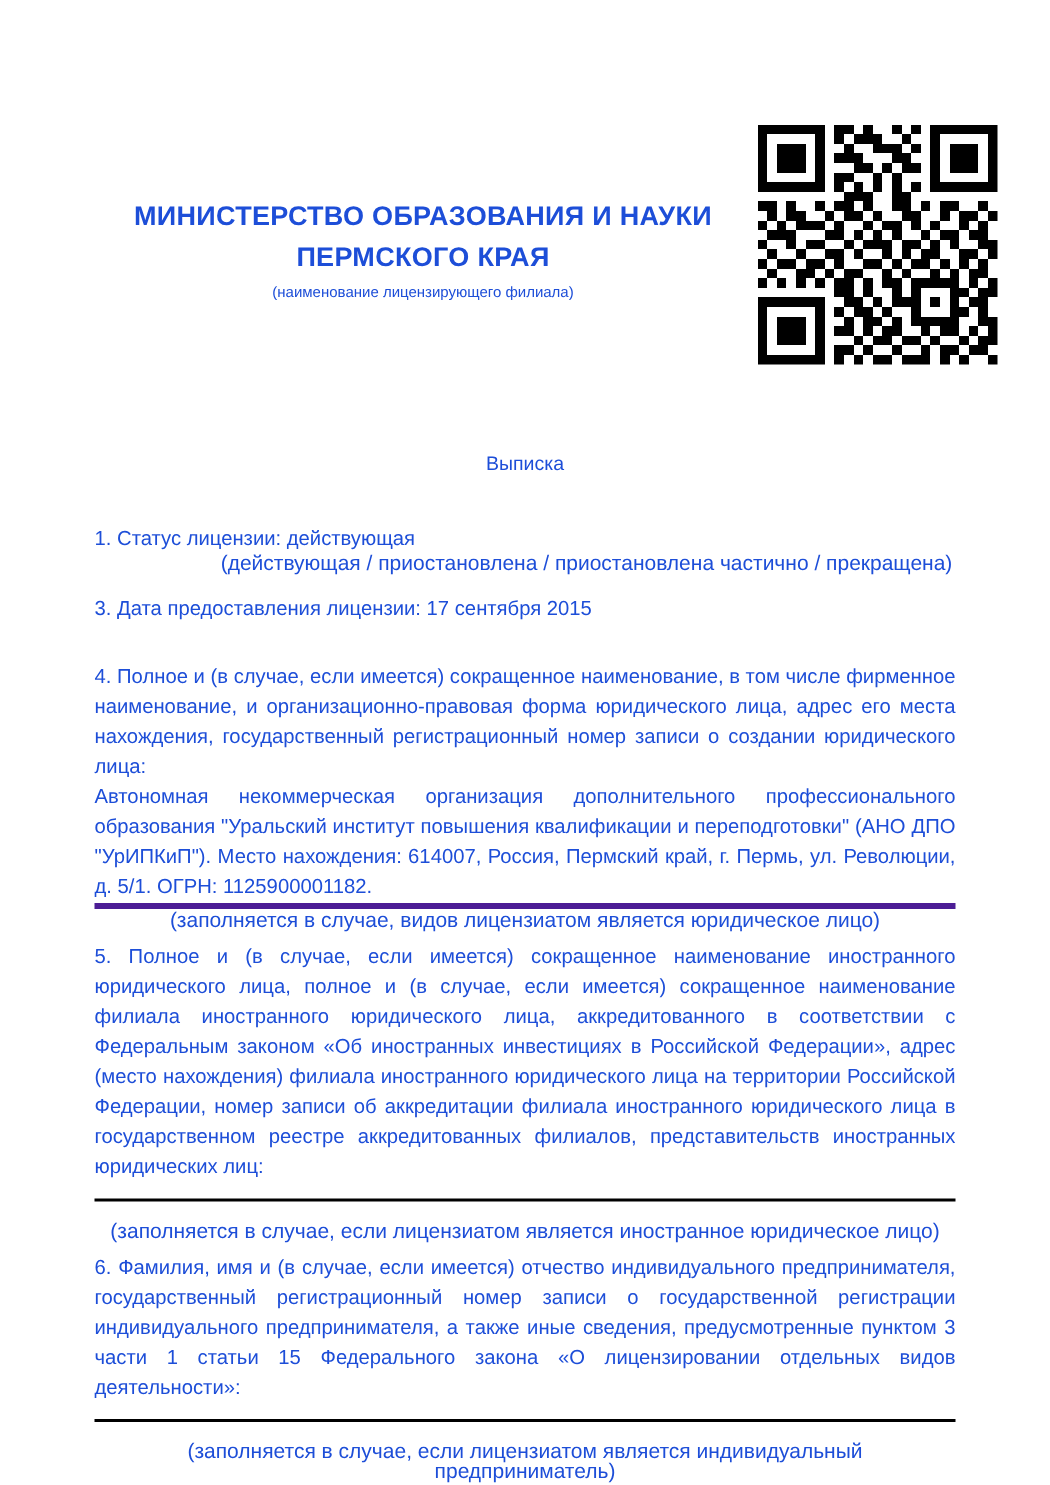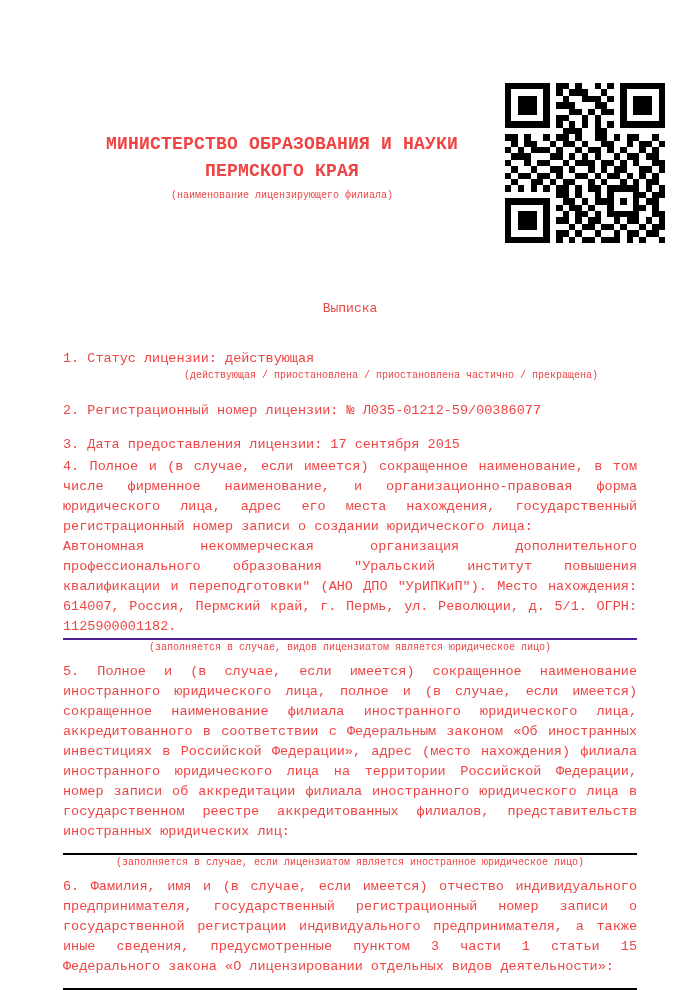--- a/index.html
+++ b/index.html
@@ -1,54 +1,54 @@
 <!DOCTYPE html>
 <html lang="ru"><head>
 <meta charset="utf-8">
 <style>
   html, body { margin: 0; padding: 0; background: #ffffff; }
   .page {
     position: relative;
     width: 700px;
     height: 990px;
     background: #ffffff;
-    color: #ef4444;
-    font-family: Liberation Mono, monospace;
+    color: #1d4ed8;
+    font-family: Liberation Sans, sans-serif;
     overflow: hidden;
     box-sizing: border-box;
   }
   .top-row {
     display: flex;
     justify-content: space-between;
     align-items: flex-start;
     padding: 83px 35px 0 63px;
   }
   .org-block { width: 438px; text-align: center; padding-top: 48px; }
   .org-name  { font-weight: bold; font-size: 18px; line-height: 27px; letter-spacing: 0.2px; }
   .org-caption { font-size: 10px; line-height: 14px; margin-top: 4px; }
   .qr-box { width: 160px; height: 160px; flex: 0 0 auto; }
   .qr-box svg { display: block; }
 
   .doc-title { text-align: center; margin-top: 57px; font-size: 13px; line-height: 18px; }
 
   .items { margin: 0 63px; font-size: 13.5px; line-height: 20px; }
   .item-text { text-align: justify; }
   .single-line { text-align: left; }
-  .note { font-size: 10px; line-height: 13px; text-align: center; }
-  .value-underlined { text-align: justify; border-bottom: 2px solid #4c1d95; padding-bottom: 1px; }
+  .note { font-size: 14px; line-height: 13px; text-align: center; }
+  .value-underlined { text-align: justify; border-bottom: 4px solid #4c1d95; padding-bottom: 1px; }
   .blank-field { height: 11px; border-bottom: 2px solid #000; }
 
   .item1 { margin-top: 31px; }
   .item1 .note { padding-left: 82px; }
   .item2 { margin-top: 19px; }
   .item3 { margin-top: 14px; }
-  .item4 { margin-top: 2px; }
+  .item4 { margin-top: 25px; }
   .item4 .note { margin-top: 1px; }
   .item5 { margin-top: 8px; }
-  .item5 .note, .item6 .note { margin-top: 1px; }
+  .item5 .note, .item6 .note { margin-top: 13px; }
   .item6 { margin-top: 8px; }
   .item7 { margin-top: 18px; }
   .page-number { text-align: center; font-size: 13px; line-height: 16px; margin-top: 12px; }
 </style>
 </head>
 <body>
 
 <div class="page">
 
   <div class="top-row">
@@ -401,23 +401,20 @@
     <div>Выписка</div>
   </div>
 
   <div class="items">
 
     <div class="item1">
       <div class="item-text single-line">1. Статус лицензии: действующая</div>
       <div class="note">(действующая / приостановлена / приостановлена частично / прекращена)</div>
     </div>
 
-    <div class="item2">
-      <div class="item-text single-line">2. Регистрационный номер лицензии: № Л035-01212-59/00386077</div>
-    </div>
 
     <div class="item3">
       <div class="item-text single-line">3. Дата предоставления лицензии: 17 сентября 2015</div>
     </div>
 
     <div class="item4">
       <div class="item-text">4. Полное и (в случае, если имеется) сокращенное наименование, в том числе фирменное наименование, и организационно-правовая форма юридического лица, адрес его места нахождения, государственный регистрационный номер записи о создании юридического лица:</div>
       <div class="item-text value-underlined">Автономная некоммерческая организация дополнительного профессионального образования "Уральский институт повышения квалификации и переподготовки" (АНО ДПО "УрИПКиП"). Место нахождения: 614007, Россия, Пермский край, г. Пермь, ул. Революции, д. 5/1. ОГРН: 1125900001182.</div>
       <div class="note">(заполняется в случае, видов лицензиатом является юридическое лицо)</div>
     </div>

